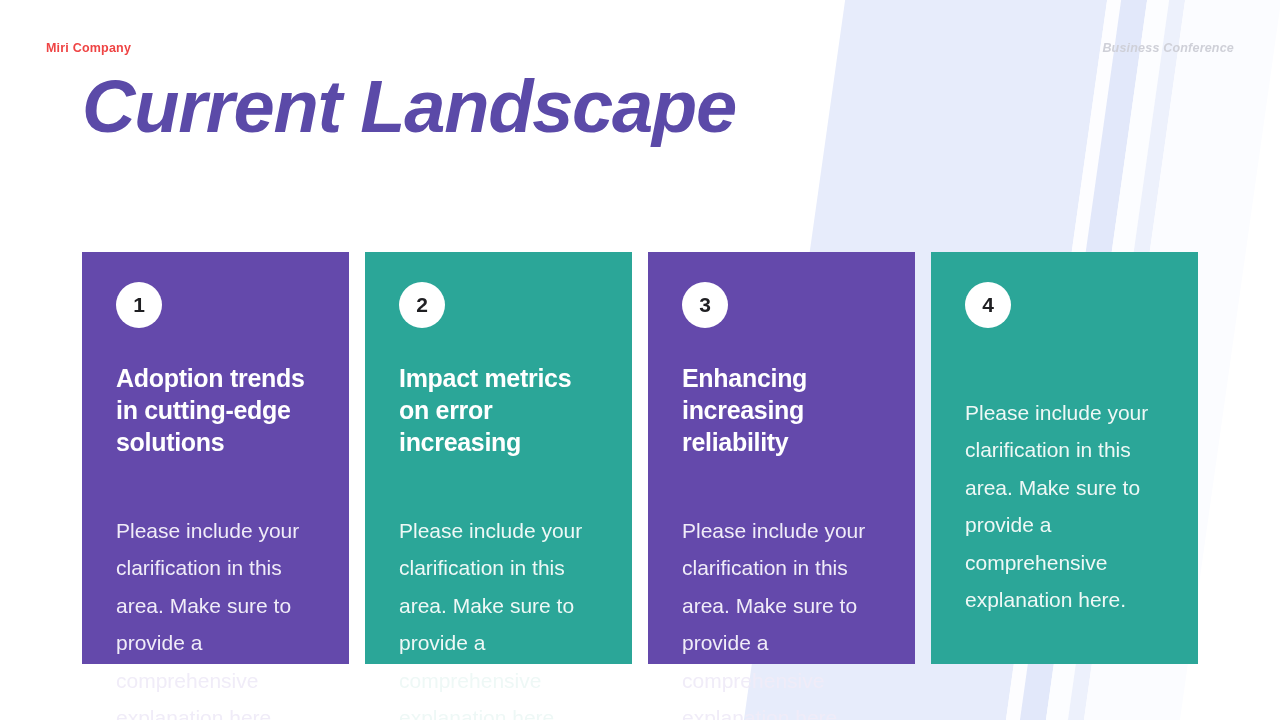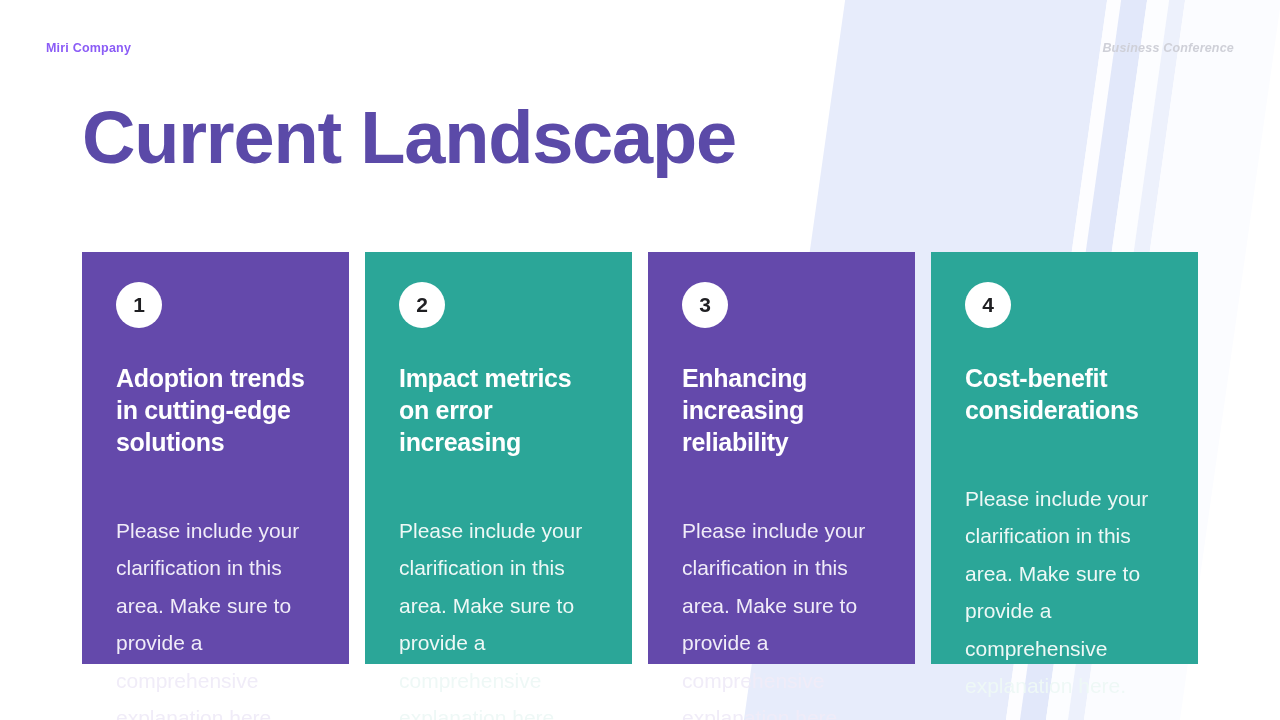--- a/index.html
+++ b/index.html
@@ -51,37 +51,38 @@
     display: flex;
     justify-content: space-between;
     align-items: center;
     padding: 0 46px 0 46px;
     z-index: 3;
   }
   .header-left, .header-right {
     font-size: 12.5px;
     font-weight: 600;
     letter-spacing: 0.2px;
-    color: #8b5cf6;
+    color: #ef4444;
     white-space: nowrap;
   }
   .header-right { color: #cfd0d8; font-style: italic; }
 
   
   .title {
     position: absolute;
-    top: 99px;
+    top: 68px;
     left: 82px;
     font-size: 74px;
     line-height: 1.05;
     font-weight: 700;
     letter-spacing: -1.2px;
     color: #5b4aa8;
     z-index: 3;
     white-space: nowrap;
+    font-style: italic;
   }
 
   
   .cards {
     position: absolute;
     top: 252px;
     left: 82px;
     width: 1116px;
     height: 412px;
     display: flex;
@@ -169,18 +170,17 @@
     </div>
 
     <div class="card purple">
       <div class="badge">3</div>
       <div class="card-title">Enhancing increasing reliability</div>
       <div class="card-body">Please include your clarification in this area. Make sure to provide a comprehensive explanation here.</div>
     </div>
 
     <div class="card teal">
       <div class="badge">4</div>
-      <div class="card-title">Cost-benefit considerations</div>
       <div class="card-body">Please include your clarification in this area. Make sure to provide a comprehensive explanation here.</div>
     </div>
 
   </div>
 </div>
 
 </body></html>

